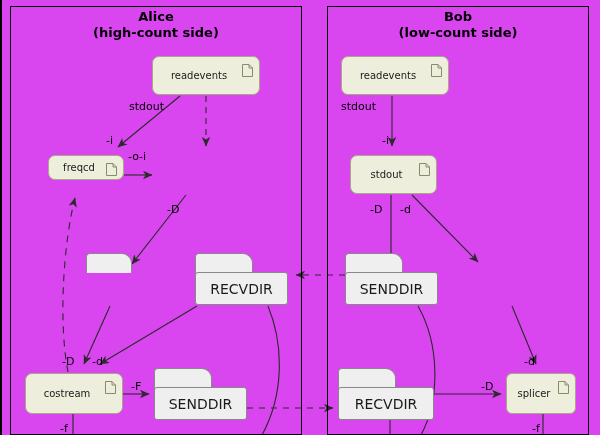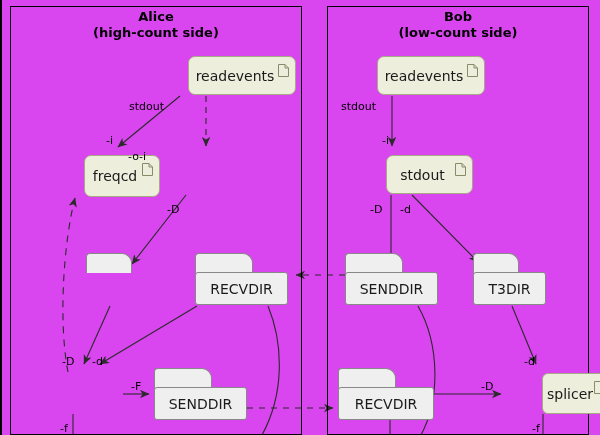--- a/index.html
+++ b/index.html
@@ -36,26 +36,25 @@
     line-height: 1.25;
     white-space: pre;
   }
   
   .node {
     position: absolute;
     box-sizing: border-box;
     background: #EEEEDD;
     border: 1px solid #A8A884;
     border-radius: 7px;
-    font-size: 14px;
+    font-size: 10px;
     color: #1a1a1a;
     display: flex;
     align-items: center;
     justify-content: center;
-    margin-left: 36px;
   }
   .node .label {
     padding-right: 14px;
     white-space: nowrap;
   }
   .node .doc-icon {
     position: absolute;
     right: 6px;
     top: 7px;
     width: 11px;
@@ -170,29 +169,36 @@
 (low-count side)</div>
 
   <div class="node" style="left:152px; top:56px; width:108px; height:39px;">
     <span class="label">readevents</span>
     <svg class="doc-icon" viewBox="0 0 11 13">
       <path d="M0.5,0.5 H7 L10.5,4 V12.5 H0.5 Z" fill="none" stroke="#8a8a6a" stroke-width="1"></path>
       <path d="M7,0.5 V4 H10.5" fill="none" stroke="#8a8a6a" stroke-width="1"></path>
     </svg>
   </div>
 
-  <div class="node" style="left:48px; top:155px; width:76px; height:42px;">
+  <div class="node" style="left:48px; top:155px; width:76px; height:25px;">
     <span class="label">freqcd</span>
     <svg class="doc-icon" viewBox="0 0 11 13">
       <path d="M0.5,0.5 H7 L10.5,4 V12.5 H0.5 Z" fill="none" stroke="#8a8a6a" stroke-width="1"></path>
       <path d="M7,0.5 V4 H10.5" fill="none" stroke="#8a8a6a" stroke-width="1"></path>
     </svg>
   </div>
 
 
+  <div class="node" style="left:25px; top:373px; width:98px; height:41px;">
+    <span class="label">costream</span>
+    <svg class="doc-icon" viewBox="0 0 11 13">
+      <path d="M0.5,0.5 H7 L10.5,4 V12.5 H0.5 Z" fill="none" stroke="#8a8a6a" stroke-width="1"></path>
+      <path d="M7,0.5 V4 H10.5" fill="none" stroke="#8a8a6a" stroke-width="1"></path>
+    </svg>
+  </div>
 
   <div class="folder" style="left:86px; top:253px; width:73px; height:52px;">
     <div class="tab" style="width:46px;"></div>
   </div>
 
   <div class="folder" style="left:195px; top:253px; width:93px; height:52px;">
     <div class="tab" style="width:58px;"></div>
     <div class="body" style="top:19px; width:93px; height:33px;">
       <span>RECVDIR</span>
     </div>
@@ -229,26 +235,20 @@
     </svg>
   </div>
 
   <div class="folder" style="left:345px; top:253px; width:93px; height:52px;">
     <div class="tab" style="width:58px;"></div>
     <div class="body" style="top:19px; width:93px; height:33px;">
       <span>SENDDIR</span>
     </div>
   </div>
 
-  <div class="folder" style="left:473px; top:253px; width:73px; height:52px;">
-    <div class="tab" style="width:46px;"></div>
-    <div class="body" style="top:19px; width:73px; height:33px;">
-      <span>T3DIR</span>
-    </div>
-  </div>
 
   <div class="folder" style="left:338px; top:368px; width:96px; height:52px;">
     <div class="tab" style="width:58px;"></div>
     <div class="body" style="top:19px; width:96px; height:33px;">
       <span>RECVDIR</span>
     </div>
   </div>
 
   <div class="edge-label" style="left:129px; top:100px;">stdout</div>
   <div class="edge-label" style="left:106px; top:134px;">-i</div>

